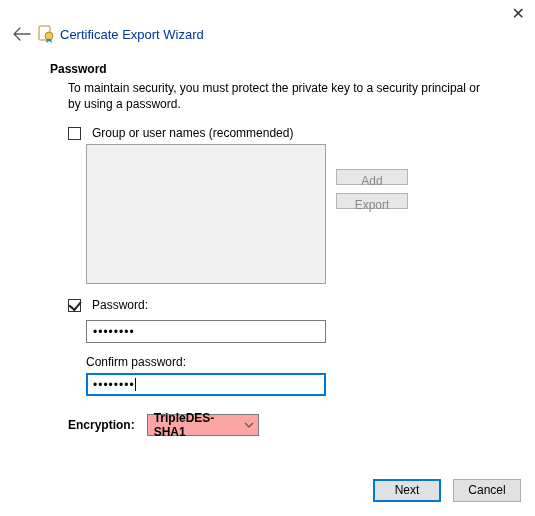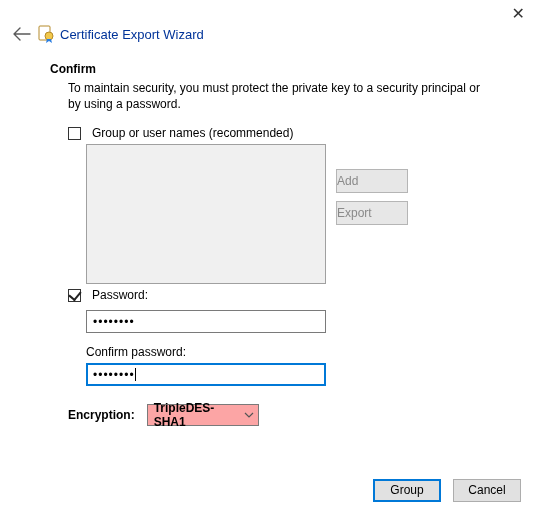--- a/index.html
+++ b/index.html
@@ -17,21 +17,21 @@
     .section-title { font-weight: 600; padding-bottom: 4px; }
     .section-desc { padding-left: 18px; line-height: 1.35; padding-bottom: 14px; }
 
     .row { display: flex; align-items: center; gap: 11px; margin-bottom: 4px; padding-left: 18px; }
     .checkbox { width: 13px; height: 13px; border: 1px solid #333; background: #fff; position: relative; flex-shrink: 0; }
     .checkbox.checked::after { content:""; position:absolute; left:2px; top:-1px; width:6px; height:9px; border:solid #222; border-width:0 2px 2px 0; transform:rotate(40deg); }
 
     .listbox { margin-left: 36px; width: 240px; height: 140px; border: 1px solid #a0a0a0; background: #f0f0f0; }
 
     .side-buttons { position: absolute; left: 336px; top: 169px; display: flex; flex-direction: column; gap: 8px; }
-    .dbtn { width: 72px; height: 24px; border: 1px solid #b5b5b5; background: #e7e7e7; color: #8a8a8a; line-height: 22px; }
+    .dbtn { width: 72px; height: 16px; border: 1px solid #b5b5b5; background: #e7e7e7; color: #8a8a8a; text-align: center; line-height: 22px; }
 
     .field-block { padding-left: 36px; margin-top: 8px; }
     .field-label { margin-bottom: 4px; }
     .text-input { width: 240px; height: 23px; border: 1px solid #7a7a7a; background: #fff; padding: 0 6px; font-family: Arial, sans-serif; letter-spacing: 1px; display:flex; align-items:center; }
     .text-input.focused { border: 1px solid #0078d7; box-shadow: inset 0 0 0 1px #0078d7; }
     .caret { display:inline-block; width:1px; height:13px; background:#000; vertical-align: middle; }
 
     .enc-row { display:flex; align-items:center; gap:12px; padding-left:18px; margin-top:18px;font-weight:bold; }
     .select { width:112px; height:22px; border:1px solid #7a7a7a; background:#fca5a5; display:flex; align-items:center; justify-content:space-between; padding:0 4px 0 6px; }
     .select .chev svg { display:block; }
@@ -55,36 +55,36 @@
     <svg width="20" height="20" viewBox="0 0 20 20">
         <rect x="3" y="2" width="11" height="14" rx="1" fill="#fff" stroke="#b58a2a" stroke-width="1"></rect>
         <circle cx="13" cy="12" r="4" fill="#f2c84b" stroke="#b58a2a" stroke-width="1"></circle>
         <path d="M11 15 L10 19 L13 17 L16 19 L15 15" fill="#2a7de1"></path>
       </svg>
   </div>
   <div class="title">Certificate Export Wizard</div>
 </div>
 
 <div class="content">
-  <div class="section-title">Confirm</div>
+  <div class="section-title">Password</div>
   <div class="section-desc">To maintain security, you must protect the private key to a security principal or by using a password.</div>
 
   <div class="row">
     <div class="checkbox"></div>
     <div>Group or user names (recommended)</div>
   </div>
 
   <div class="listbox"></div>
 
   <div class="side-buttons">
     <div class="dbtn">Add</div>
     <div class="dbtn">Export</div>
   </div>
 
-  <div class="row" style="margin-top:4px;">
+  <div class="row" style="margin-top:14px;">
     <div class="checkbox checked"></div>
     <div>Password:</div>
   </div>
   <div class="field-block">
     <div class="text-input">
         <span>••••••••</span>
       </div>
   </div>
 
   <div class="field-block" style="margin-top:12px;">
@@ -102,15 +102,15 @@
       <span class="chev">
           <svg width="10" height="6" viewBox="0 0 10 6">
             <path d="M1 1 L5 5 L9 1" fill="none" stroke="#555" stroke-width="1.2"></path>
           </svg>
         </span>
     </div>
   </div>
 </div>
 
 <div class="footer">
-  <div class="fbtn primary">Group</div>
+  <div class="fbtn primary">Next</div>
   <div class="fbtn">Cancel</div>
 </div>
 
 </body></html>

